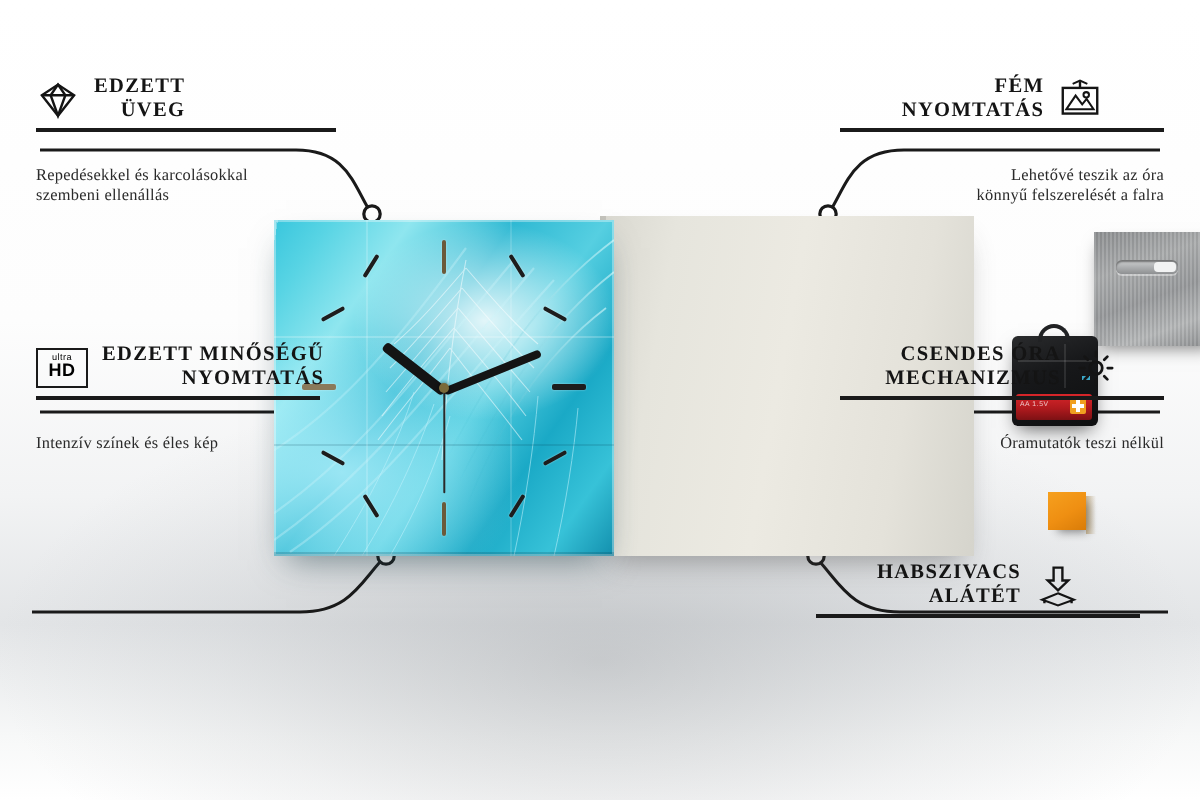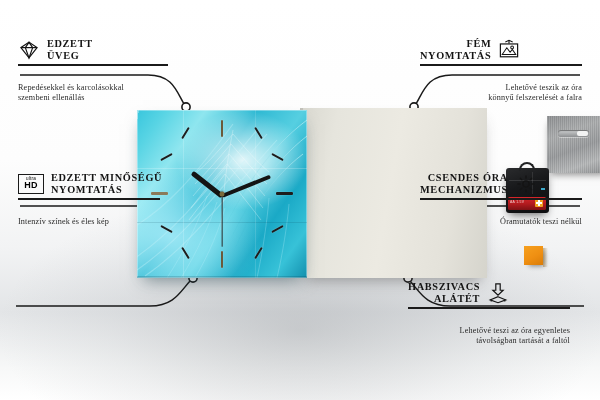--- a/index.html
+++ b/index.html
@@ -112,22 +112,22 @@
   }
   .foampad:after{
     content:""; position:absolute; left:19px; top:2px; width:5px; height:19px;
     background:linear-gradient(90deg,rgba(150,110,40,.45),rgba(150,110,40,0));
   }
 
   
   .callout { position:absolute; }
   .co-title { display:flex; align-items:center; gap:7px; }
   .co-title .txt { font-size:10.3px; font-weight:700; letter-spacing:.65px; color:#141414; line-height:11.6px; }
-  .co-left .co-title { justify-content:flex-start; }
-  .co-right .co-title { justify-content:flex-start; flex-direction:row; }
+  .co-left .co-title { justify-content:flex-start;text-align:right; }
+  .co-right .co-title { justify-content:center; flex-direction:row; }
   .co-right .co-title .txt { text-align:right; }
   .rule { height:1.5px; background:#1a1a1a; margin-top:3px; }
   .co-desc { font-size:8.2px; line-height:10.4px; color:#2a2a2a; margin-top:17px; letter-spacing:.14px; }
   .co-right .co-desc { text-align:right; }
 
   .ico { width:22px; height:22px; flex:0 0 22px; }
   .ico svg { display:block; width:22px; height:22px; }
   .ico-hd {
     width:26px; height:20px; flex:0 0 26px; border:1.6px solid #1a1a1a;
     display:flex; flex-direction:column; align-items:center; justify-content:center;
@@ -327,18 +327,15 @@
       <span class="txt"><span>HABSZIVACS</span><br><span>ALÁTÉT</span></span>
       <span class="ico">
         <svg viewBox="0 0 24 24" fill="none" stroke="#141414" stroke-width="1.3">
           <path d="M9.6,2 L14.4,2 L14.4,9 L17.6,9 L12,14.4 L6.4,9 L9.6,9 Z"></path>
           <path d="M12,16 L20.6,19.5 L12,22.6 L3.4,19.5 Z" stroke-width="1.2"></path>
           <path d="M4.6,20 L4.6,21.4 M19.4,20 L19.4,21.4"></path>
         </svg>
       </span>
     </div>
     <div class="rule" style="width:162px;"></div>
-    <div class="co-desc">
-      <span>Lehetővé teszi az óra egyenletes</span><br><span>távolságban tartását a faltól</span>
-    </div>
   </div>
 
 </div>
 
 </body></html>

